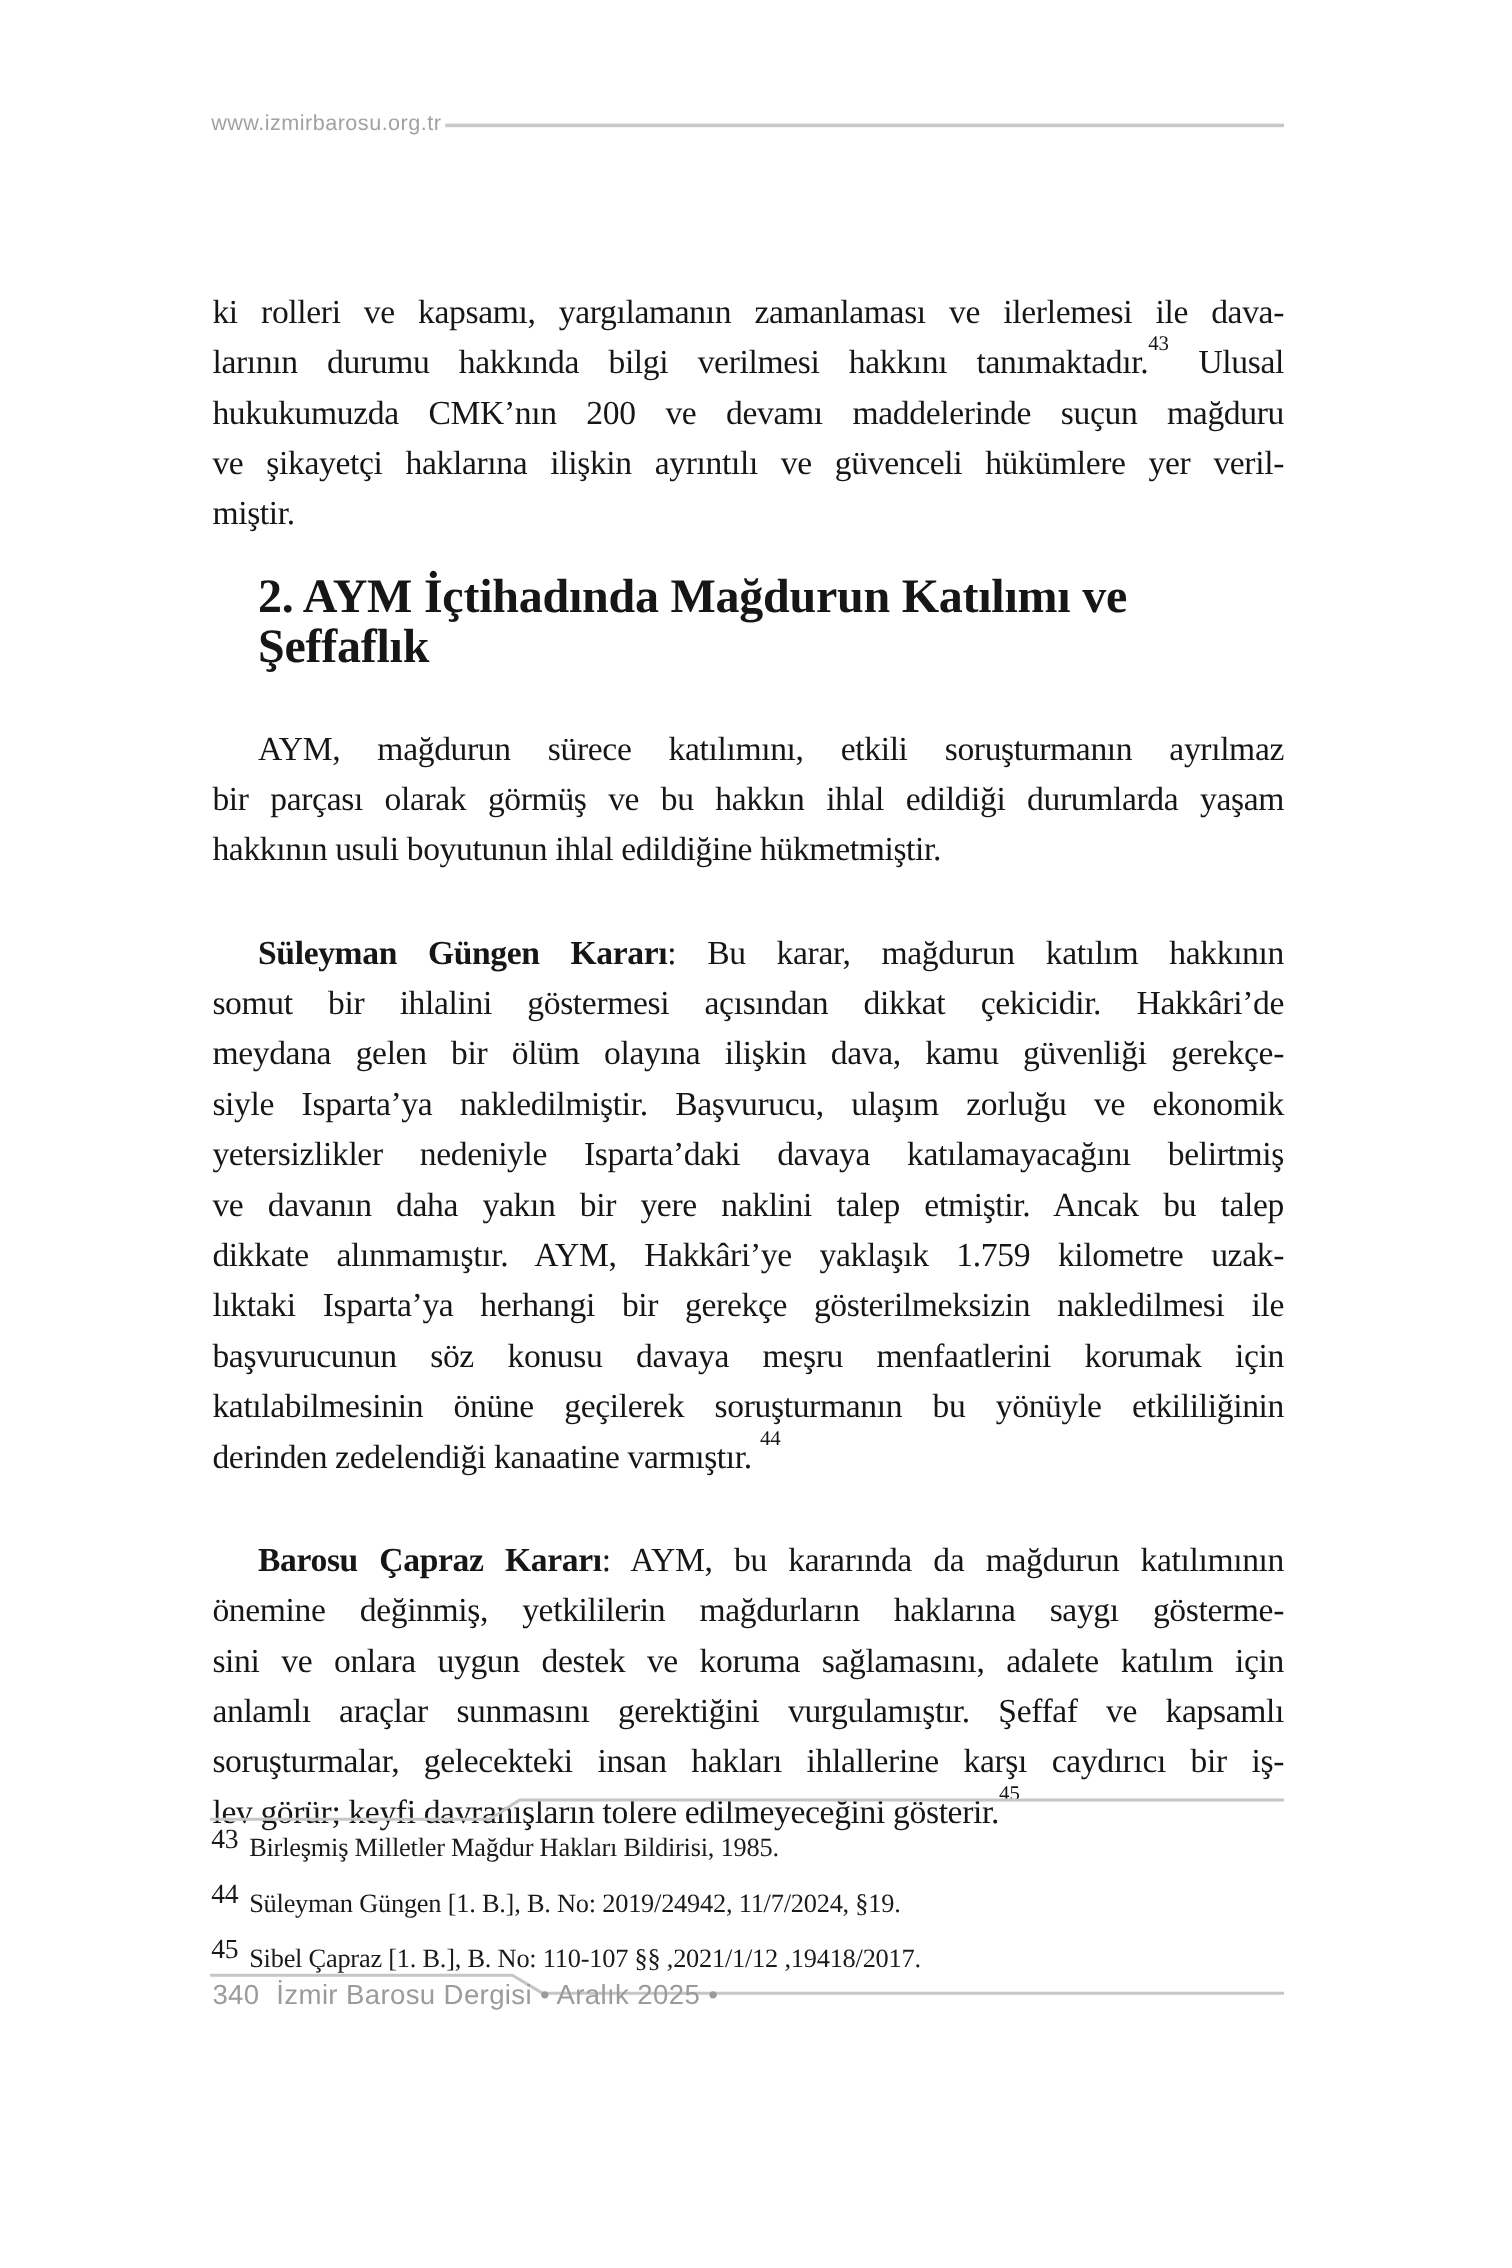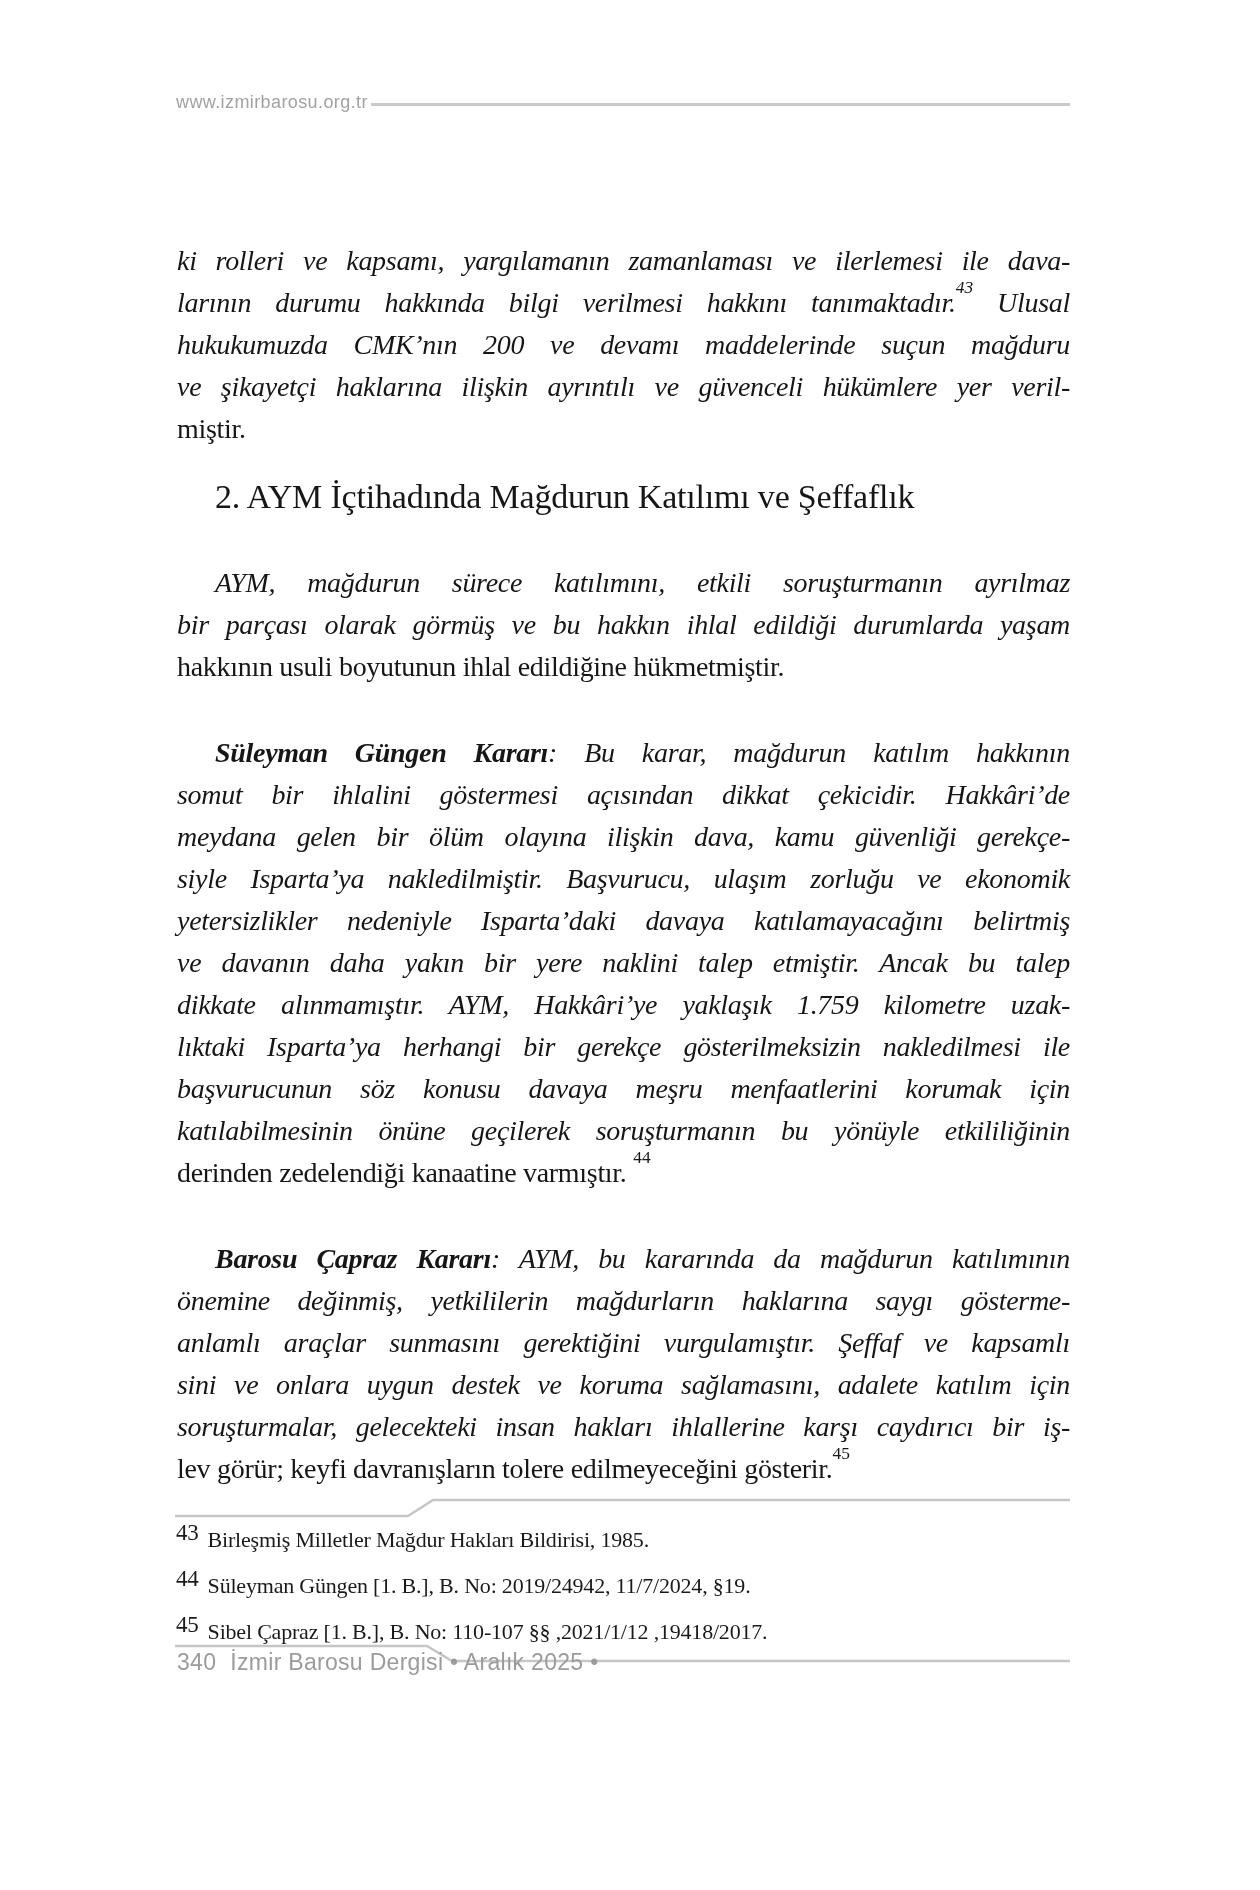--- a/index.html
+++ b/index.html
@@ -23,25 +23,25 @@
 
   
   #body-text {
     position:absolute; left:177px; top:240px; width:893px;
     font-size:28px; line-height:42px; letter-spacing:-0.3px;
     color:#161616;
   }
   .para { margin:44px 0 0 0; }
   .para:first-child { margin-top:0; }
   .line { white-space:nowrap; text-align:left; }
-  .line.j { text-align:justify; text-align-last:justify;font-style:italic; }
+  .line.j { text-align:justify; text-align-last:justify; }
   .line.indent { text-indent:38px; }
   .heading {
     margin:26px 0 0 0; padding-left:38px;
-    font-weight:normal; font-size:34px; line-height:42px; letter-spacing:-0.2px;
+    font-weight:bold; font-size:40px; line-height:42px; letter-spacing:-0.2px;
   }
   sup.ref {
     font-size:0.62em; line-height:0; position:relative; top:-0.5em; letter-spacing:0;
   }
 
   
   .notch-svg { position:absolute; left:175px; width:895px; height:24px; }
   #fn-sep { top:1496px; }
   #footer-rule { top:1642px; }
 
@@ -96,22 +96,22 @@
         <div class="line j">ve davanın daha yakın bir yere naklini talep etmiştir. Ancak bu talep</div>
         <div class="line j">dikkate alınmamıştır. AYM, Hakkâri’ye yaklaşık 1.759 kilometre uzak-</div>
         <div class="line j">lıktaki Isparta’ya herhangi bir gerekçe gösterilmeksizin nakledilmesi ile</div>
         <div class="line j">başvurucunun söz konusu davaya meşru menfaatlerini korumak için</div>
         <div class="line j">katılabilmesinin önüne geçilerek soruşturmanın bu yönüyle etkililiğinin</div>
         <div class="line">derinden zedelendiği kanaatine varmıştır. <sup class="ref">44</sup></div>
       </div>
       <div class="para">
         <div class="line j indent"><b>Barosu Çapraz Kararı</b>: AYM, bu kararında da mağdurun katılımının</div>
         <div class="line j">önemine değinmiş, yetkililerin mağdurların haklarına saygı gösterme-</div>
+        <div class="line j">sini ve onlara uygun destek ve koruma sağlamasını, adalete katılım için</div>
         <div class="line j">anlamlı araçlar sunmasını gerektiğini vurgulamıştır. Şeffaf ve kapsamlı</div>
-        <div class="line j">sini ve onlara uygun destek ve koruma sağlamasını, adalete katılım için</div>
         <div class="line j">soruşturmalar, gelecekteki insan hakları ihlallerine karşı caydırıcı bir iş-</div>
         <div class="line">lev görür; keyfi davranışların tolere edilmeyeceğini gösterir.<sup class="ref">45</sup></div>
       </div>
     </div>
 
   <svg id="fn-sep" class="notch-svg" viewBox="0 0 895 24" xmlns="http://www.w3.org/2000/svg">
     <path d="M0,20 H233 L258,4 H895" fill="none" stroke="#c6c6c6" stroke-width="2.6"></path>
   </svg>
 
   <div id="footnotes">

